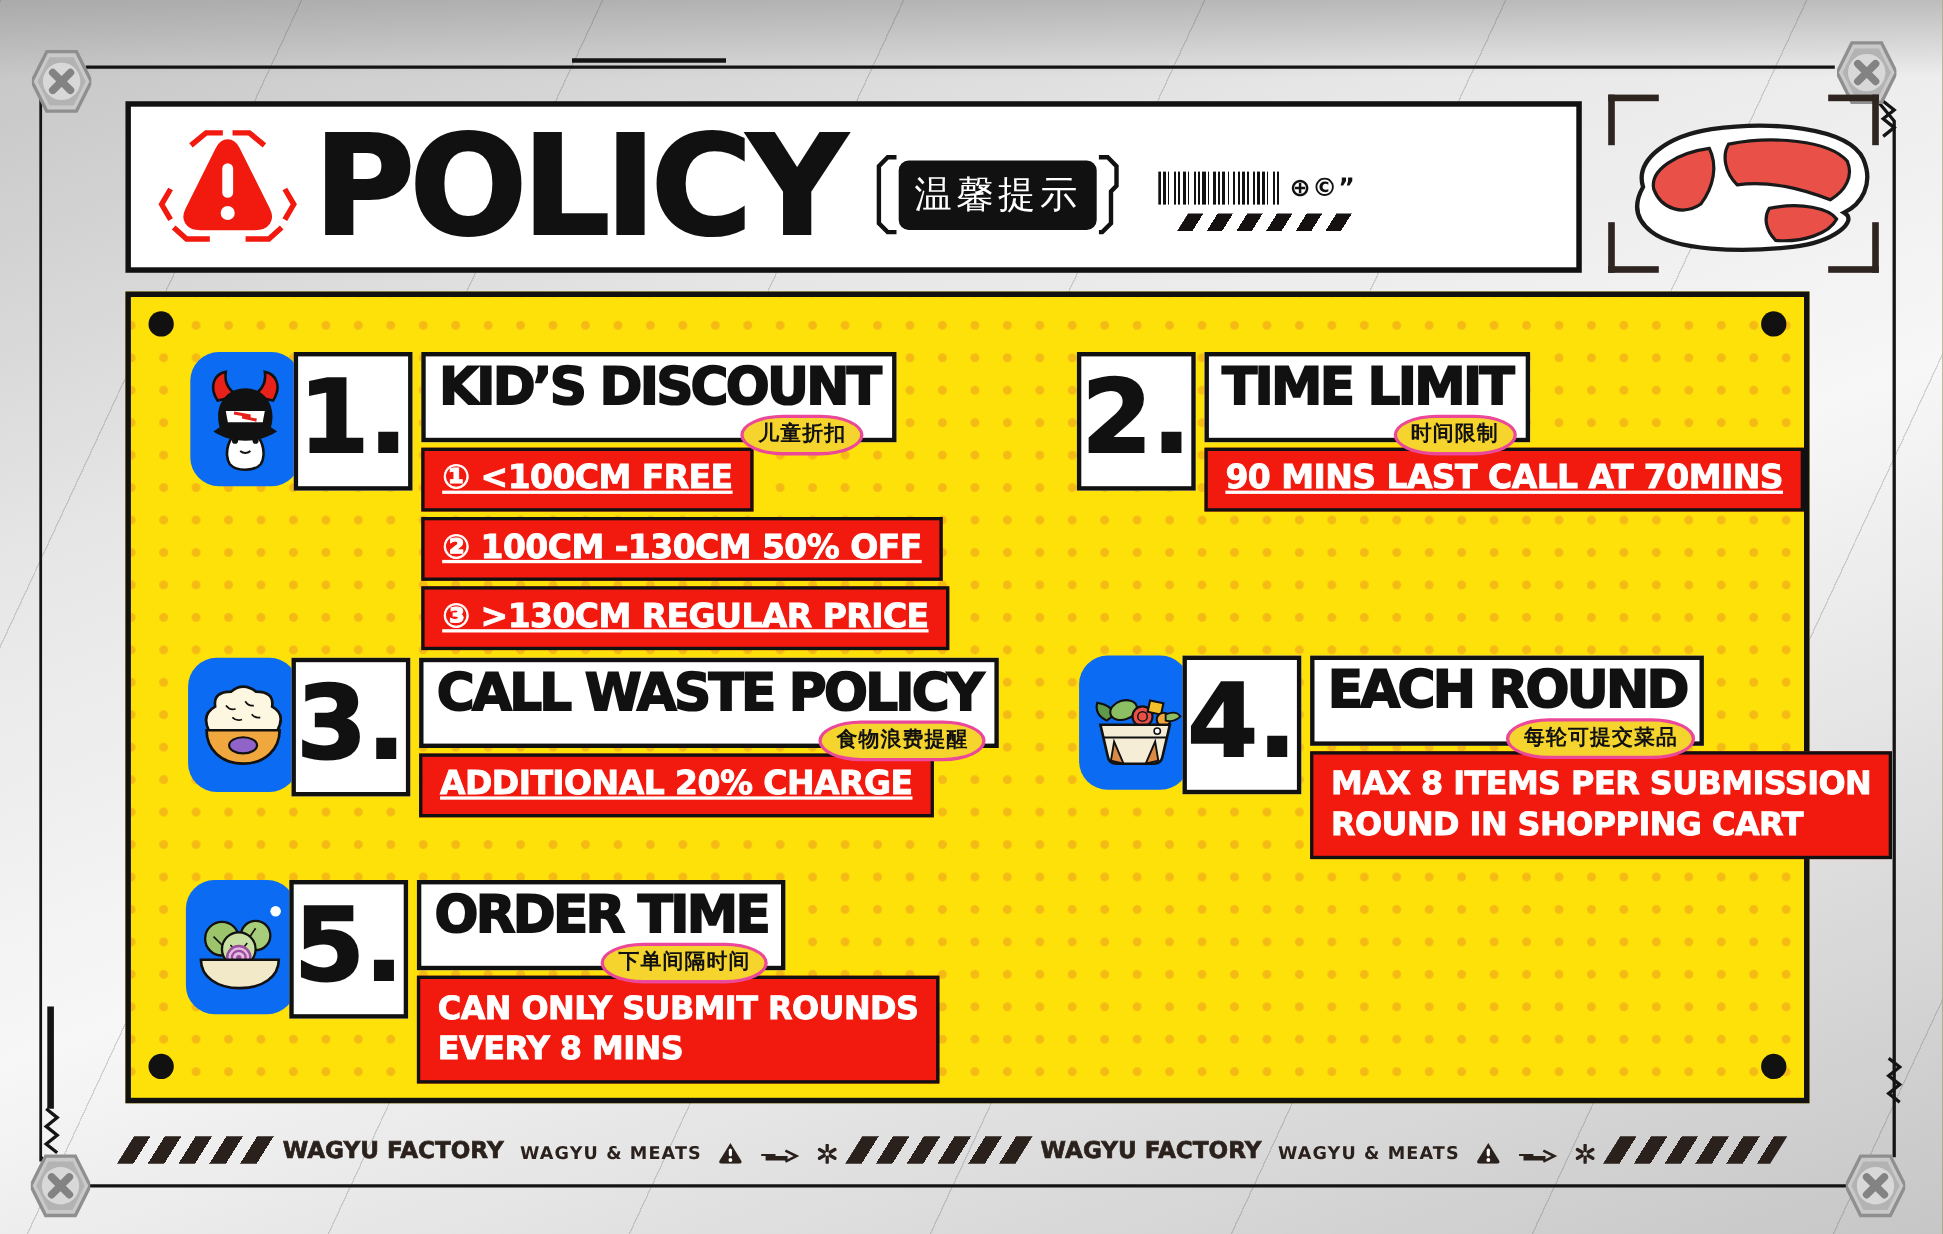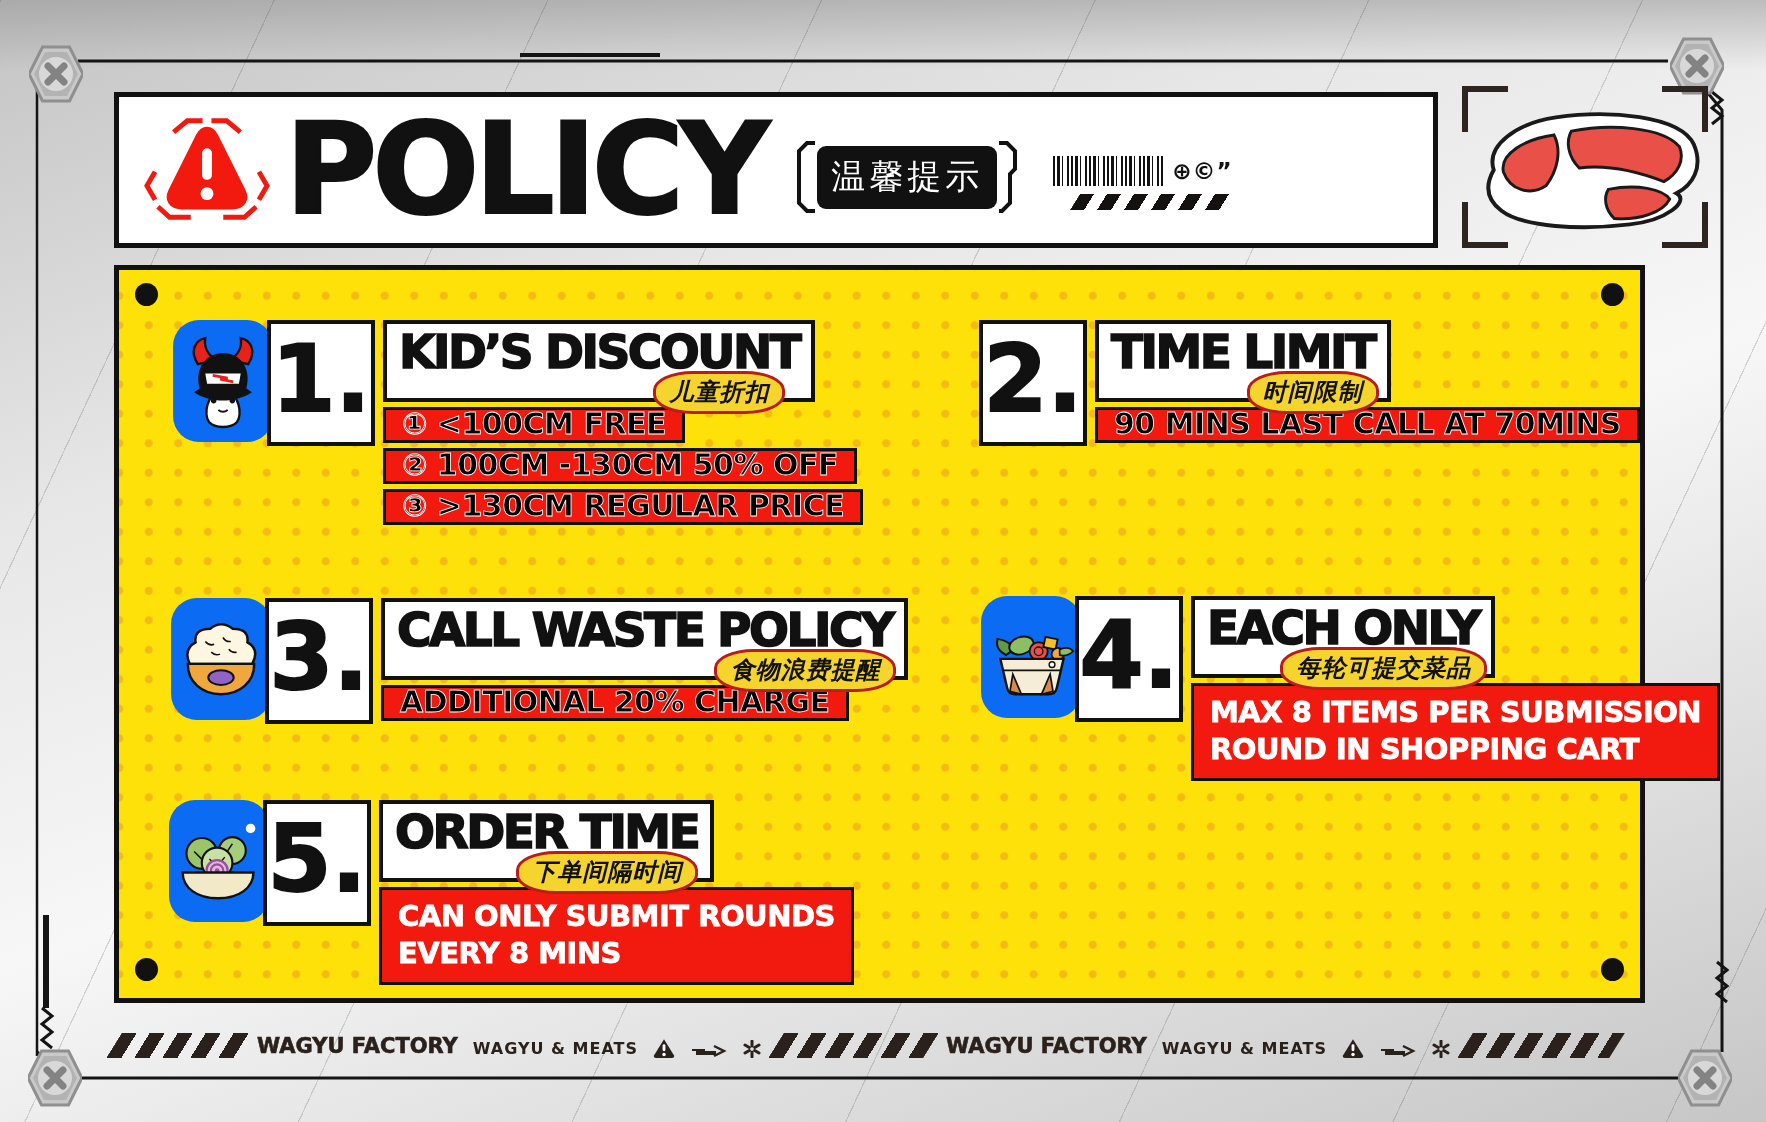--- a/index.html
+++ b/index.html
@@ -67,28 +67,28 @@
     margin-left:-6px;flex:none;display:flex;align-items:center;justify-content:center;
   }
   .num{font-size:92px;font-weight:900;line-height:1;-webkit-text-stroke:2px #111;padding-bottom:6px;}
   .main{margin-left:8px;display:flex;flex-direction:column;align-items:flex-start;}
   .titlebox{
     position:relative;box-sizing:border-box;height:82px;background:#fff;border:4px solid #111;
     display:flex;align-items:flex-start;padding:0 12px 6px;
   }
   .title{font-size:47px;font-weight:900;letter-spacing:-2.5px;white-space:nowrap;-webkit-text-stroke:1.6px #111;}
   .oval{
-    position:absolute;bottom:-16px;background:#F6D42E;border:3px solid #b91c1c;border-radius:40px/19px;
-    padding:2px 13px 3px;font-size:24px;font-weight:bold;letter-spacing:1px;white-space:nowrap;line-height:1.35;font-style:italic;
+    position:absolute;bottom:-16px;background:#F6D42E;border:3px solid #ec4899;border-radius:40px/19px;
+    padding:2px 13px 3px;font-size:19px;font-weight:bold;letter-spacing:1px;white-space:nowrap;line-height:1.35;
   }
   .bars{display:flex;flex-direction:column;align-items:flex-start;gap:5px;margin-top:5px;}
   .bar{
-    box-sizing:border-box;height:36px;background:#F2190F;border:3px solid #111;color:#000000;
+    box-sizing:border-box;height:58px;background:#F2190F;border:3px solid #111;color:#ffffff;
     display:flex;align-items:center;padding:0 16px 3px;font-size:30px;font-weight:bold;
-    letter-spacing:-0.5px;white-space:nowrap;-webkit-text-stroke:0.8px #fff;
+    letter-spacing:-0.5px;white-space:nowrap;text-decoration:underline;-webkit-text-stroke:0.8px #fff;
   }
   .redbox{
     box-sizing:border-box;background:#F2190F;border:3px solid #111;color:#fff;margin-top:5px;
     padding:8px 16px 10px;display:flex;flex-direction:column;align-items:flex-start;
   }
   .redbox .line{font-size:29px;font-weight:bold;line-height:37px;letter-spacing:-0.5px;
     white-space:nowrap;-webkit-text-stroke:0.8px #fff;}
   
   .footer{
     position:absolute;left:114px;top:1022px;width:1531px;height:36px;color:#2b211c;
@@ -288,21 +288,21 @@
           <circle cx="68" cy="56" r="3" fill="#fff" stroke="#111" stroke-width="1.5"></circle>
           <path d="M27,66 L36,87 L24,84 Z" fill="#D98A45" stroke="#111" stroke-width="1.8"></path>
           <path d="M66,66 L57,87 L69,84 Z" fill="#D98A45" stroke="#111" stroke-width="1.8"></path>
         </svg>
       </div>
       <div class="numbox">
           <span class="num">4.</span>
         </div>
       <div class="main">
         <div class="titlebox">
-          <span class="title">EACH ONLY</span>
+          <span class="title">EACH ROUND</span>
           <span class="oval" style="right:4px">每轮可提交菜品</span>
         </div>
         <div class="redbox">
           <span class="line">MAX 8 ITEMS PER SUBMISSION</span>
           <span class="line">ROUND IN SHOPPING CART</span>
         </div>
       </div>
     </div>
 
     <div class="item" style="left:50px;top:530px">

